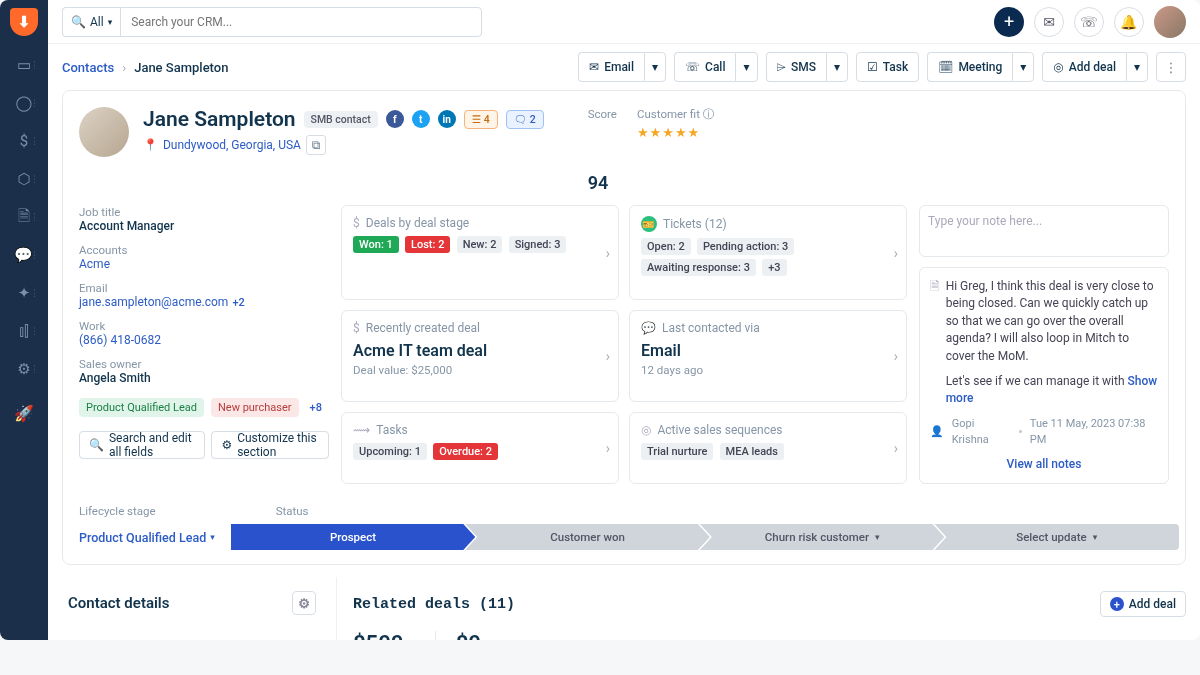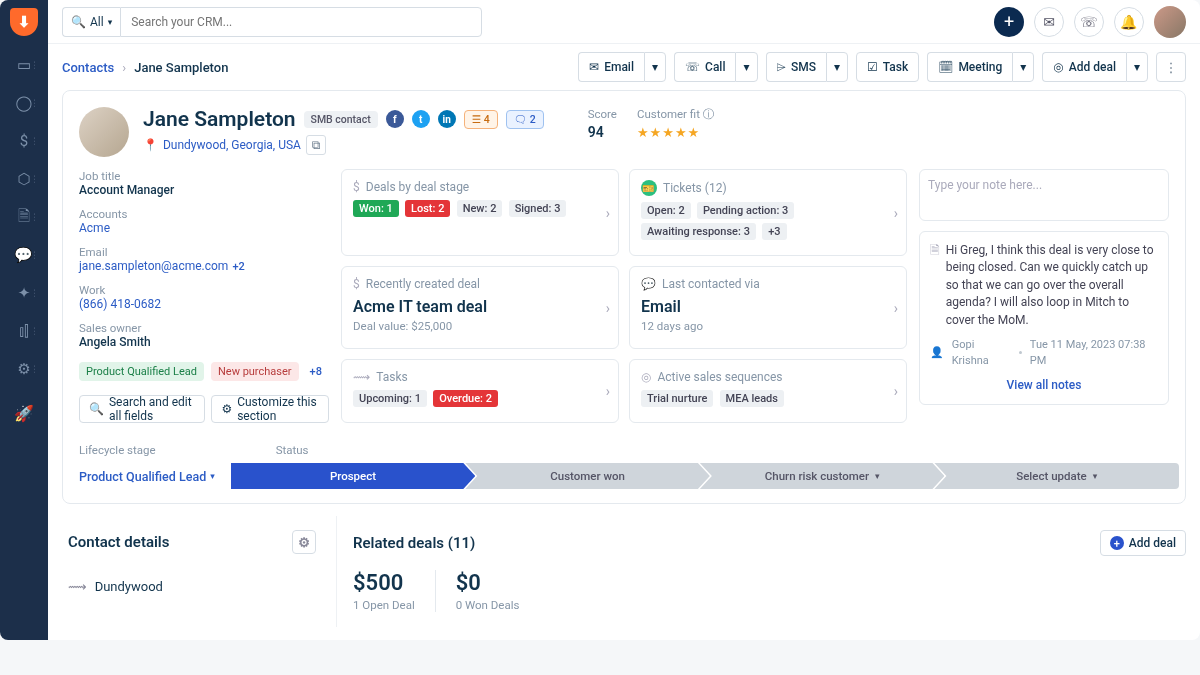--- a/index.html
+++ b/index.html
@@ -52,21 +52,21 @@
   .name-line h1 { font-size:21px;font-weight:600;}
   .pill { font-size:10.5px; padding:2px 7px; border-radius:4px; background:#eef1f4; color:#556; font-weight:500;}
   .pill.or { border:1px solid #f5b27a; color:#c76b10; background:#fff4e8;}
   .pill.bl { border:1px solid #9fc2f0; color:#2c5cc5; background:#eaf2ff;}
   .social { width:18px;height:18px;border-radius:50%;display:inline-flex;align-items:center;justify-content:center;color:#fff;font-size:10px;font-weight:bold;}
   .social.fb{background:#3b5998;} .social.tw{background:#1da1f2;} .social.li{background:#0077b5;}
   .loc-line { display:flex;align-items:center;gap:5px;font-size:12px;color:#2c5cc5;cursor:pointer;}
   .loc-line .copy{width:20px;height:20px;border:1px solid #d6dde4;border-radius:3px;display:flex;align-items:center;justify-content:center;color:#678;}
   .score-block { margin-left:30px; display:flex; gap:20px;}
   .score-col { display:flex;flex-direction:column;gap:3px;font-size:11.5px;}
-  .score-col .lbl{color:#8696a7;} .score-col .val{font-size:14px;font-weight:600;}
+  .score-col .lbl{color:#8696a7;} .score-col .val{font-size:18px;font-weight:600;margin-top:48px;}
   .stars{color:#f5a623;letter-spacing:1px;font-size:13px;}
   .link-blue{color:#2c5cc5;cursor:pointer;font-size:12px;font-weight:500;}
 
   
   .body-grid { display:grid; grid-template-columns: 250px 1fr 250px; gap:12px; padding:4px 16px 14px;}
   .info-left { display:flex;flex-direction:column;gap:10px;font-size:12px;}
   .info-left .lbl{color:#8696a7;font-size:11.5px;}
   .info-left .val{color:#12344d;font-weight:500;}
   .info-left a{color:#2c5cc5;text-decoration:none;}
   .tag { display:inline-block;font-size:11px;padding:3px 7px;border-radius:4px;background:#edf0f3;color:#445;margin-right:4px;}
@@ -112,21 +112,21 @@
   
   .bottom-split{display:flex;gap:14px;}
   .left-panel{width:260px;}
   .left-panel h3{font-size:15px;font-weight:600;padding:14px 6px;display:flex;align-items:center;justify-content:space-between;}
   .gear-sm{width:24px;height:24px;border:1px solid #d6dde4;border-radius:4px;display:flex;align-items:center;justify-content:center;color:#889;cursor:pointer;font-size:13px;}
   .side-item{display:flex;align-items:center;gap:8px;padding:11px 6px;font-size:13px;cursor:pointer;color:#12344d;}
   .side-item .ic{color:#889;font-size:13px;}
 
   .right-panel{flex:1;border-left:1px solid #eef1f4;padding-left:16px;}
   .rp-header{display:flex;align-items:center;justify-content:space-between;padding:14px 0 10px;}
-  .rp-header h3{font-size:15px;font-weight:600;}
+  .rp-header h3{font-size:15px;font-weight:600;font-family:Liberation Mono, monospace;}
   .add-deal{display:flex;align-items:center;gap:5px;border:1px solid #d6dde4;border-radius:4px;padding:5px 9px;font-size:12px;cursor:pointer;font-weight:500;}
   .add-deal .plus{width:14px;height:14px;border-radius:50%;background:#2952cc;color:#fff;display:inline-flex;align-items:center;justify-content:center;font-size:11px;}
   .deal-summary{display:flex;gap:20px;padding:4px 0 10px;}
   .deal-block .amt{font-size:22px;font-weight:600;}
   .deal-block .sub{font-size:11.5px;color:#8696a7;margin-top:3px;}
   .deal-sep{width:1px;background:#e4e9ee;}
 </style>
 </head>
 <body>
 
@@ -355,20 +355,21 @@
             </div>
           </div>
 
           <div class="notes-col">
             <div class="note-input">Type your note here...</div>
             <div class="note-body">
               <div style="display:flex;gap:6px;">
                 <span style="color:#aab;">🗎</span>
                 <div>
                   <span>Hi Greg, I think this deal is very close to being closed. Can we quickly catch up so that we can go over the overall agenda? I will also loop in Mitch to cover the MoM.</span>
+                  <div style="margin-top:8px;"><span>Let's see if we can manage it with </span><span class="link-blue">Show more</span></div>
                 </div>
               </div>
               <div class="note-meta">
                 <span>👤</span>
                 <span>Gopi Krishna</span>
                 <span class="dot"></span>
                 <span>Tue 11 May, 2023 07:38 PM</span>
               </div>
               <div class="view-all">View all notes</div>
             </div>

